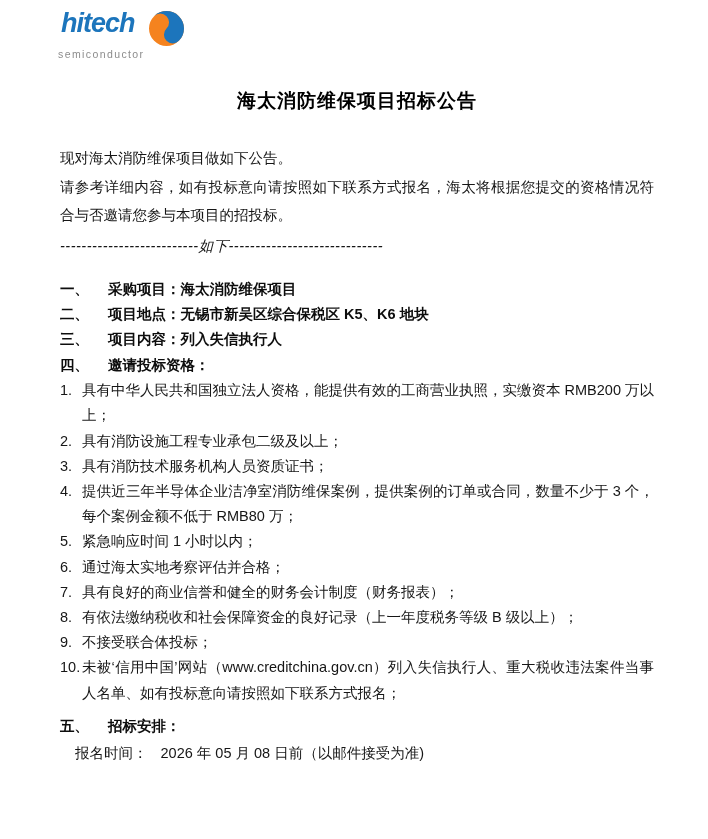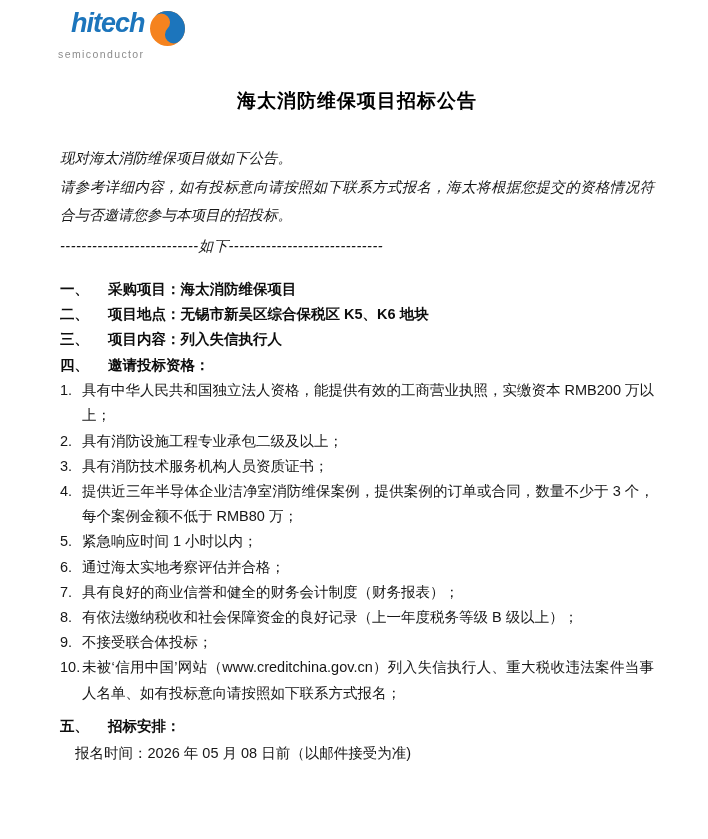--- a/index.html
+++ b/index.html
@@ -13,54 +13,54 @@
     padding:10px 54px 0 60px;
     font-family:"Liberation Sans","DejaVu Sans",sans-serif;
     color:#161616;
     font-size:14.5px;
   }
   
   .logo-row{display:flex;align-items:flex-start;height:42px;margin-left:-2px;}
   .logo-text-col{display:flex;flex-direction:column;}
   .brand{
     font-size:27px;font-weight:bold;font-style:italic;
-    color:#1C75BC;line-height:26px;letter-spacing:-1px;margin-left:13px;
+    color:#1C75BC;line-height:26px;letter-spacing:-1px;margin-left:3px;
   }
   .sub{
     font-size:10.5px;color:#8C8C8C;letter-spacing:1.4px;line-height:12px;margin-top:12px;
   }
   .logo-mark{margin-left:5px;margin-top:1px;display:inline-block;}
   
   h1.doc-title{
     margin:36px 0 0 0;
     text-align:center;
     font-size:19px;
     font-weight:700;
     letter-spacing:1px;
     line-height:26px;
     color:#000000;
   }
   
   .intro-block{margin-top:30px;}
-  p.intro{margin:0;line-height:28.5px;text-align:justify;font-style:italic;}
+  p.intro{margin:0;line-height:28.5px;text-align:justify;}
   
   .divider{margin-top:4px;line-height:25px;letter-spacing:0.5px;font-style:italic;}
   
   .sections{margin-top:18px;}
   .sec-row{display:flex;line-height:25.4px;font-weight:700;color:#0d0d0d;}
   .sec-num{min-width:48px;flex:0 0 auto;}
   .sec-text{flex:1;}
   
   .q-item{display:flex;line-height:25.2px;}
   .q-num{min-width:22px;flex:0 0 auto;}
   .q-text{flex:1;text-align:justify;}
   
   .schedule{margin-top:8px;}
   .sched-row{display:flex;padding-left:15px;line-height:25.5px;margin-top:2px;}
-  .sched-label{flex:0 0 auto;}
+  .sched-label{flex:0 0 auto;margin-right:13px;}
   .sched-value{flex:1;}
 </style>
 </head>
 <body>
 
 <div class="page">
 
   <header class="logo-row">
     <div class="logo-text-col">
       <span class="brand">hitech</span>

